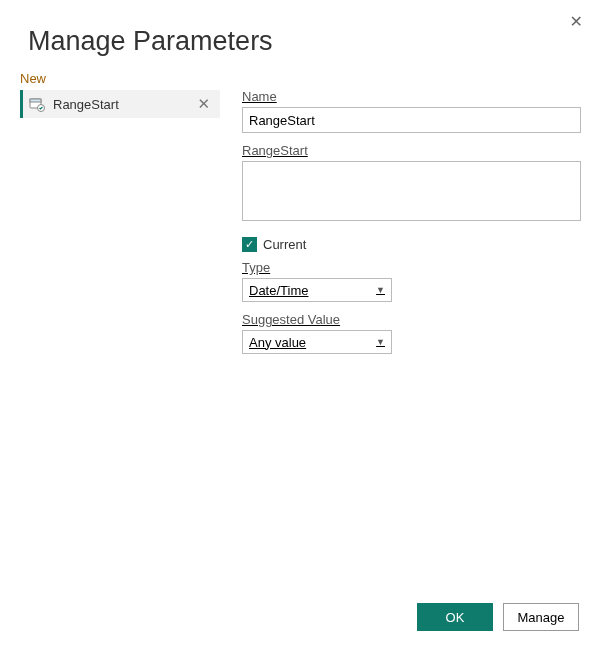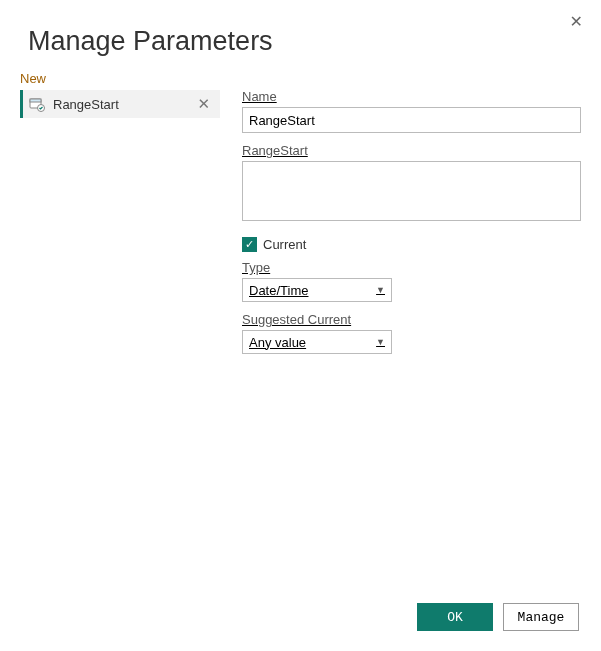--- a/index.html
+++ b/index.html
@@ -150,21 +150,20 @@
       display: flex;
       gap: 10px;
     }
     .btn {
       min-width: 76px;
       height: 28px;
       font-size: 13px;
       border: 1px solid #999;
       background: #fff;
       cursor: pointer;
-      font-family: Liberation Mono, monospace;
     }
     .btn-primary {
       background: #0f7b6c;
       border-color: #0f7b6c;
       color: #fff;
     }
   </style>
 </head>
 <body>
 
@@ -211,21 +210,21 @@
 
     <div class="field">
       <label class="field-label">Type</label>
       <div class="select">
         <span>Date/Time</span>
         <span class="caret">▼</span>
       </div>
     </div>
 
     <div class="field">
-      <label class="field-label">Suggested Current</label>
+      <label class="field-label">Suggested Value</label>
       <div class="select">
         <span>Any value</span>
         <span class="caret">▼</span>
       </div>
     </div>
 
 
   </div>
 </div>
 

